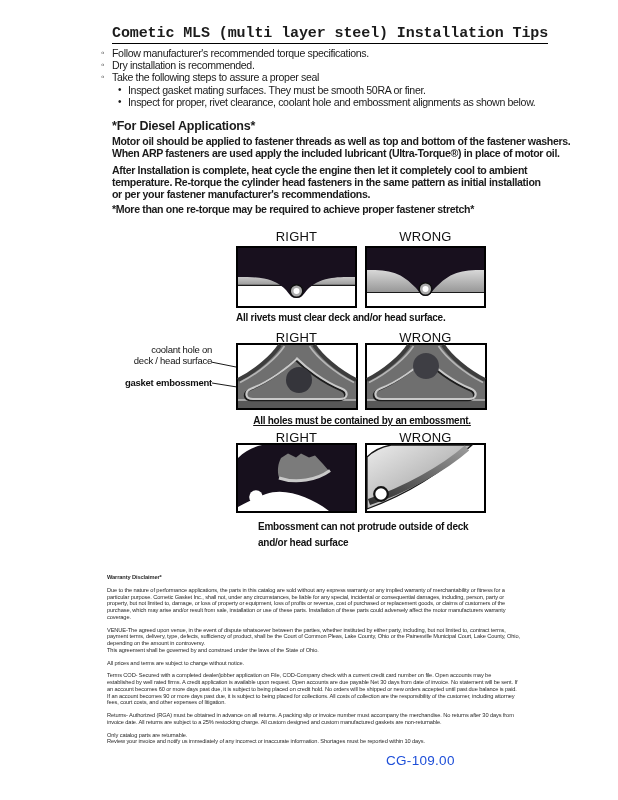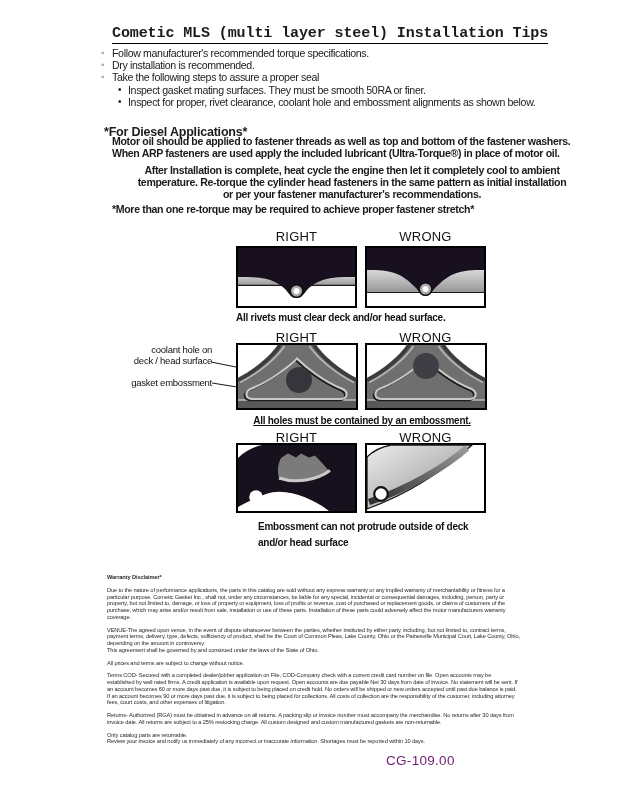--- a/index.html
+++ b/index.html
@@ -24,41 +24,41 @@
   .diag-caption{font-size:10px;font-weight:bold;letter-spacing:-0.25px;color:#111;}
   .diag-caption.centered{text-align:center;width:250px;text-decoration:underline;}
   .diag-caption.twoline{white-space:pre-line;line-height:16px;margin-left:22px;}
   .side-label{font-size:9.5px;letter-spacing:-0.25px;text-align:right;width:122px;
     line-height:10.8px;white-space:pre-line;color:#111;}
   .diag-box{line-height:0;}
   .disclaimer{left:107px;top:574px;width:413px;font-size:5.7px;line-height:6.7px;
     letter-spacing:-0.12px;color:#2a2a2a;}
   .disclaimer .d-head{font-weight:bold;margin:0 0 6.2px 0;}
   .disclaimer p{margin:0 0 6.2px 0;white-space:pre-line;}
-  .footer-code{left:386px;top:753px;font-size:13.5px;letter-spacing:0.3px;color:#701a75;}
+  .footer-code{left:386px;top:753px;font-size:13.5px;letter-spacing:0.3px;color:#1d4ed8;}
 </style>
 </head>
 <body>
 
 <div class="abs page-title">Cometic MLS (multi layer steel) Installation Tips</div>
 
 <div class="abs bullets">
   <div class="bullet-item">Follow manufacturer's recommended torque specifications.</div>
   <div class="bullet-item">Dry installation is recommended.</div>
   <div class="bullet-item">Take the following steps to assure a proper seal</div>
   <div class="sub-bullets">
     <div class="sub-bullet-item">Inspect gasket mating surfaces.  They must be smooth 50RA or finer.</div>
     <div class="sub-bullet-item">Inspect for proper, rivet clearance, coolant hole and embossment alignments as shown below.</div>
   </div>
 </div>
 
-<div class="abs section-heading" style="left:104px;top:119px;margin-top:6px;">*For Diesel Applications*</div>
+<div class="abs section-heading" style="left:112px;top:119px;">*For Diesel Applications*</div>
 <div class="abs body-text" style="left:112px;top:135px;width:480px;">Motor oil should be applied to fastener threads as well as top and bottom of the fastener washers.
 When ARP fasteners are used apply the included lubricant (Ultra-Torque®) in place of motor oil.</div>
-<div class="abs body-text" style="left:112px;top:164px;width:480px;text-align:center;">After Installation is complete, heat cycle the engine then let it completely cool to ambient
+<div class="abs body-text" style="left:112px;top:164px;width:480px;">After Installation is complete, heat cycle the engine then let it completely cool to ambient
 temperature. Re-torque the cylinder head fasteners in the same pattern as initial installation
 or per your fastener manufacturer's recommendations.</div>
 <div class="abs body-text" style="left:112px;top:203px;width:480px;">*More than one re-torque may be required to achieve proper fastener stretch*</div>
 
 <div class="abs diag-label" style="left:236px;top:229px;">RIGHT</div>
 <div class="abs diag-label" style="left:365px;top:229px;">WRONG</div>
 
 <div class="abs diag-box" style="left:236px;top:246px;">
   <svg width="121" height="62" viewBox="0 0 121 62">
     <defs>
@@ -93,21 +93,21 @@
     <circle cx="60.5" cy="43" r="3" fill="#ffffff"></circle>
   </svg>
 </div>
 <div class="abs diag-caption" style="left:236px;top:312px;">All rivets must clear deck and/or head surface.</div>
 
 <div class="abs diag-label" style="left:236px;top:330px;">RIGHT</div>
 <div class="abs diag-label" style="left:365px;top:330px;">WRONG</div>
 
 <div class="abs side-label" style="left:90px;top:345px;">coolant hole on
 deck / head surface</div>
-<div class="abs side-label" style="left:90px;top:378px;">gasket embossment</div>
+<div class="abs side-label" style="left:90px;top:378px;font-weight:bold;">gasket embossment</div>
 <svg class="abs" style="left:205px;top:354px;" width="95" height="45" viewBox="0 0 95 45">
   <line x1="6" y1="8" x2="86" y2="24" stroke="#1a1a1a" stroke-width="1"></line>
   <line x1="7" y1="29" x2="57" y2="37" stroke="#1a1a1a" stroke-width="1"></line>
 </svg>
 
 <div class="abs diag-box" style="left:236px;top:343px;">
   <svg width="122" height="67" viewBox="0 0 122 67">
     <rect x="1" y="1" width="120" height="65" fill="#6f6f6f" stroke="#000" stroke-width="2"></rect>
     <rect x="2" y="57" width="118" height="8" fill="#585858"></rect>
     <line x1="2" y1="57" x2="120" y2="57" stroke="#bdbdbd" stroke-width="1.3"></line>

